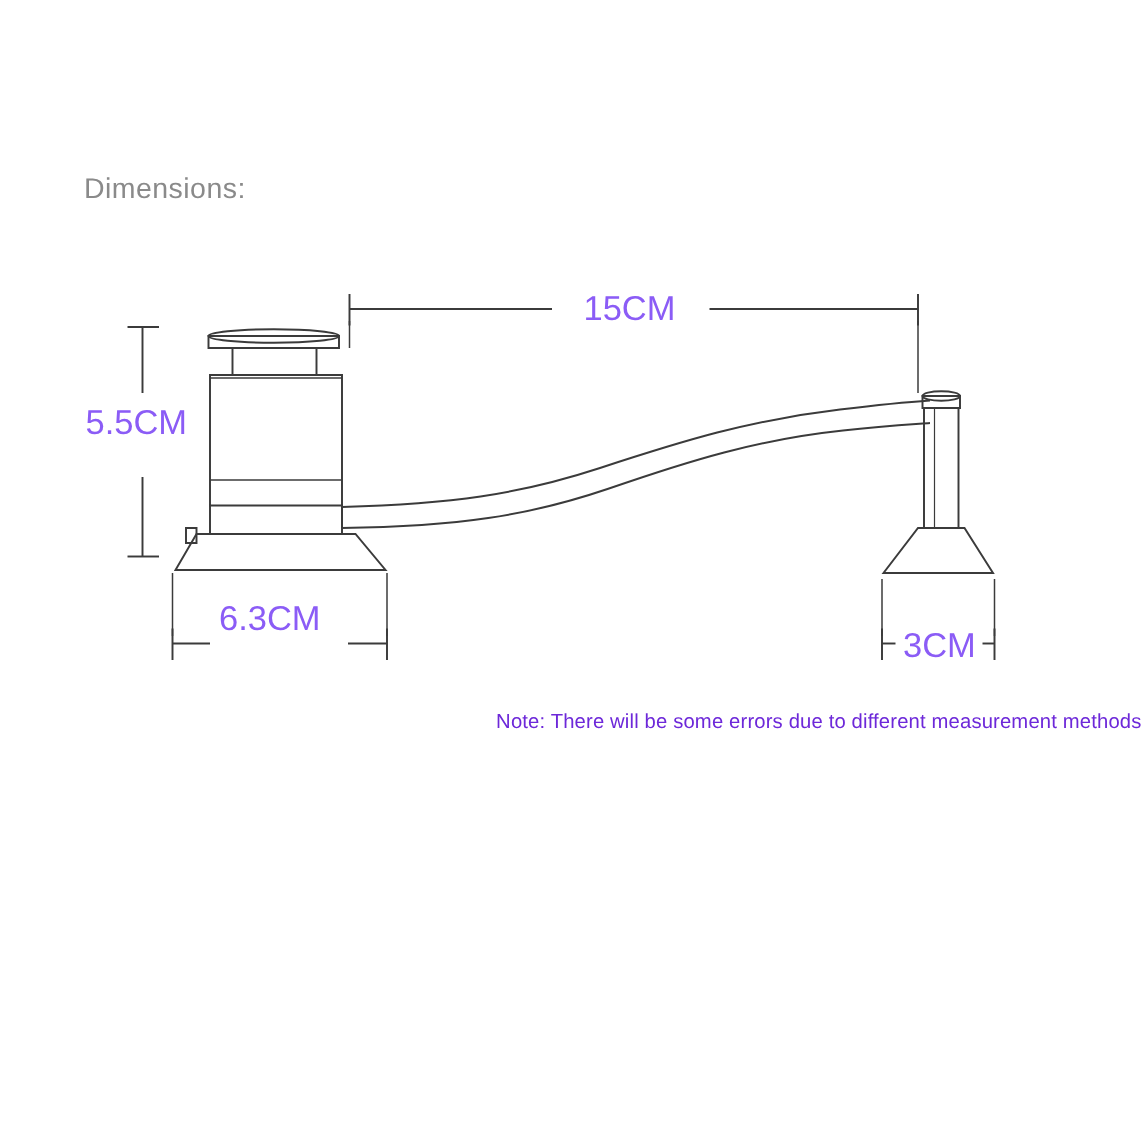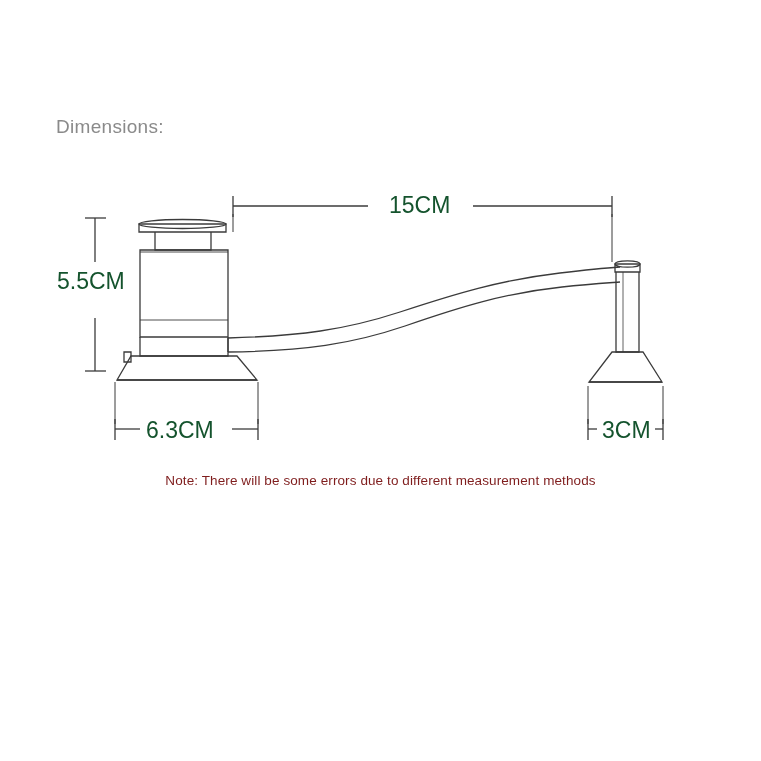--- a/index.html
+++ b/index.html
@@ -32,34 +32,34 @@
     font-family: "Liberation Sans", sans-serif;
   }
   #diagram {
     position: absolute;
     left: 0;
     top: 0;
   }
   .dim-label {
     position: absolute;
     font-size: 23px;
-    color: #14532d;
+    color: #8b5cf6;
     font-family: "Liberation Sans", sans-serif;
     white-space: nowrap;
   }
   #label-15cm { left: 389px; top: 192px; }
   #label-55cm { left: 57px; top: 268px; }
-  #label-63cm { left: 146px; top: 417px; }
+  #label-63cm { left: 146px; top: 399px; }
   #label-3cm  { left: 602px; top: 417px; }
   .note {
     position: absolute;
     width: 761px;
-    text-align: center;
+    text-align: right;
     font-size: 13.5px;
-    color: #7f1d1d;
+    color: #6d28d9;
     font-family: "Liberation Sans", sans-serif;
     letter-spacing: 0.1px;
   }
   #note-line1 { left: 0; top: 473px; }
   #note-line2 { left: 0; top: 494px; }
 </style>
 </head>
 <body>
 
 <div id="page">

